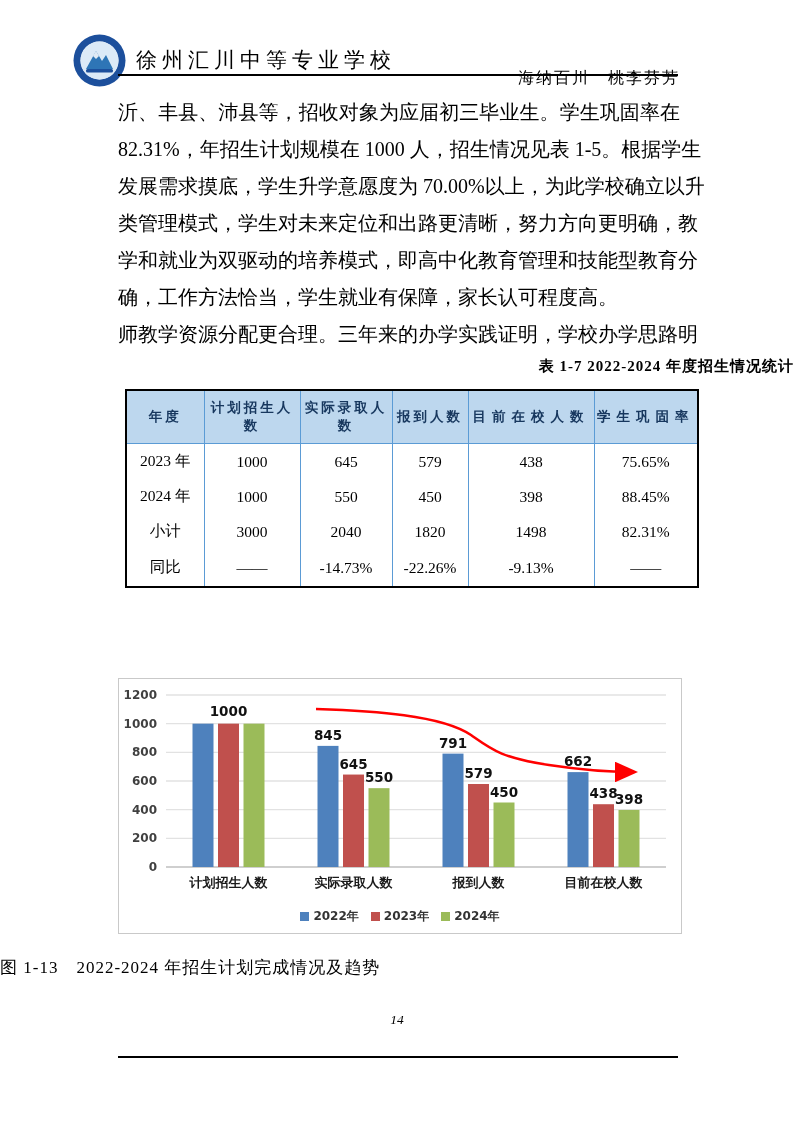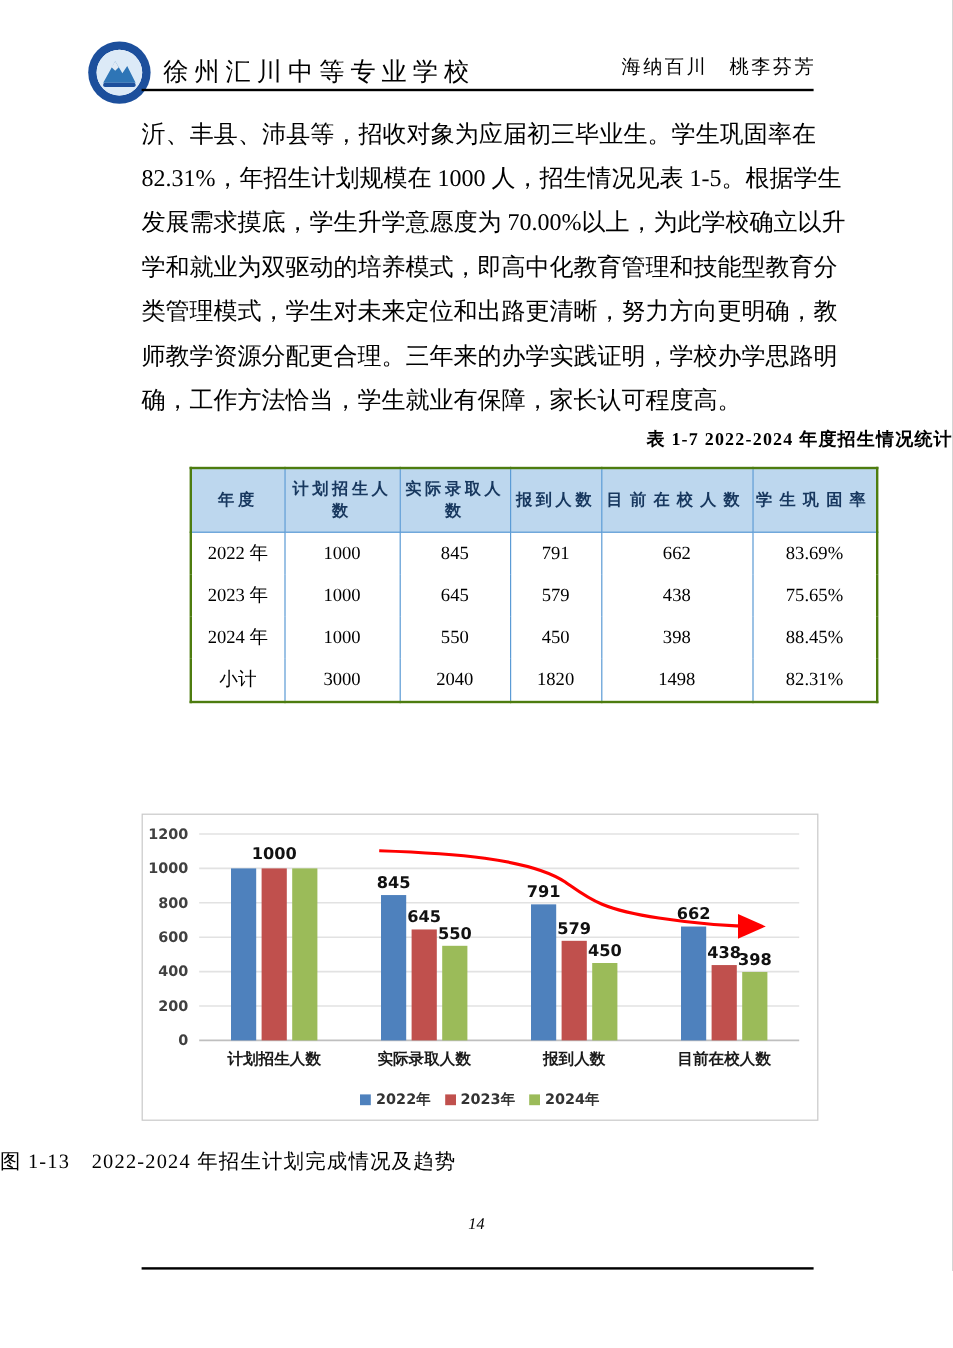--- a/index.html
+++ b/index.html
@@ -3,35 +3,35 @@
 <meta charset="utf-8">
 <style>
   html,body{margin:0;padding:0;background:#888;}
   .page{position:relative;width:794px;height:1123px;margin:0 auto;background:#fff;
         font-family:"Liberation Serif","DejaVu Serif",serif;color:#000;overflow:hidden;}
 
   
   .logo{position:absolute;left:72px;top:33px;width:55px;height:55px;}
   .school-name{position:absolute;left:136px;top:46px;font-size:21px;letter-spacing:5px;
                font-family:"Liberation Serif",serif;}
-  .motto{position:absolute;left:380px;top:46px;width:300px;text-align:right;font-size:16px;
+  .motto{position:absolute;left:380px;top:68px;width:300px;text-align:right;font-size:16px;
          letter-spacing:2px;}
   .header-rule{position:absolute;left:118px;top:74px;width:560px;height:2px;background:#000;}
 
   
   .para{position:absolute;left:118px;top:94px;width:562px;font-size:20px;line-height:37px;}
   .para .pline{text-align:justify;text-align-last:justify;white-space:nowrap;}
   .para .pline.last{text-align-last:left;}
 
   
   .tbl-caption{position:absolute;left:0;top:357px;width:794px;text-align:right;
                font-size:15px;font-weight:bold;letter-spacing:1px;}
   .stat-table{position:absolute;left:125px;top:389px;width:572px;border-collapse:collapse;
               table-layout:fixed;}
-  .stat-table{border:2px solid #4d7c0f;margin-left:33px;}
+  .stat-table{border:2px solid #000000;}
   .stat-table th{background:#BDD7EE;border:1px solid #5B9BD5;border-bottom:1px solid #5B9BD5;
                  height:50px;font-size:13.5px;letter-spacing:3px;color:#17375E;
                  font-family:"Liberation Sans",sans-serif;font-weight:bold;vertical-align:middle;}
   .stat-table th.wide-sp{letter-spacing:6px;}
   .stat-table td{border-left:1px solid #5B9BD5;border-right:1px solid #5B9BD5;
                  border-top:none;border-bottom:none;height:33px;text-align:center;
                  font-size:15.5px;vertical-align:middle;}
 
   
   .chart-box{position:absolute;left:118px;top:678px;width:562px;height:254px;
@@ -66,24 +66,24 @@
     </svg>
   </div>
   <div class="school-name">徐州汇川中等专业学校</div>
   <div class="motto">海纳百川　桃李芬芳</div>
   <div class="header-rule"></div>
 
   <div class="para">
     <div class="pline">沂、丰县、沛县等，招收对象为应届初三毕业生。学生巩固率在</div>
     <div class="pline">82.31%，年招生计划规模在 1000 人，招生情况见表 1-5。根据学生</div>
     <div class="pline">发展需求摸底，学生升学意愿度为 70.00%以上，为此学校确立以升</div>
+    <div class="pline">类管理模式，学生对未来定位和出路更清晰，努力方向更明确，教</div>
     <div class="pline">学和就业为双驱动的培养模式，即高中化教育管理和技能型教育分</div>
-    <div class="pline">类管理模式，学生对未来定位和出路更清晰，努力方向更明确，教</div>
+    <div class="pline last">确，工作方法恰当，学生就业有保障，家长认可程度高。</div>
     <div class="pline">师教学资源分配更合理。三年来的办学实践证明，学校办学思路明</div>
-    <div class="pline last">确，工作方法恰当，学生就业有保障，家长认可程度高。</div>
   </div>
 
   <div class="tbl-caption">表 1-7 2022-2024 年度招生情况统计</div>
   <table class="stat-table">
     <colgroup>
       <col style="width:78px">
         <col style="width:96px">
         <col style="width:92px">
       <col style="width:76px">
         <col style="width:126px">
@@ -94,28 +94,20 @@
         <th>年度</th>
         <th>计划招生人数</th>
         <th>实际录取人数</th>
         <th>报到人数</th>
         <th class="wide-sp">目前在校人数</th>
         <th class="wide-sp">学生巩固率</th>
       </tr>
     </thead>
     <tbody>
       <tr>
-        <td>2022 年</td>
-        <td>1000</td>
-        <td>845</td>
-        <td>791</td>
-        <td>662</td>
-        <td>83.69%</td>
-      </tr>
-      <tr>
         <td>2023 年</td>
         <td>1000</td>
         <td>645</td>
         <td>579</td>
         <td>438</td>
         <td>75.65%</td>
       </tr>
       <tr>
         <td>2024 年</td>
         <td>1000</td>
@@ -124,20 +116,28 @@
         <td>398</td>
         <td>88.45%</td>
       </tr>
       <tr>
         <td>小计</td>
         <td>3000</td>
         <td>2040</td>
         <td>1820</td>
         <td>1498</td>
         <td>82.31%</td>
+      </tr>
+      <tr style="height:38px;">
+        <td>同比</td>
+        <td>——</td>
+        <td>-14.73%</td>
+        <td>-22.26%</td>
+        <td>-9.13%</td>
+        <td>——</td>
       </tr>
     </tbody>
   </table>
 
   <div class="chart-box">
     <svg id="chart-svg" width="560" height="252" viewBox="0 0 560 252">
         <line x1="47" x2="547" y1="188" y2="188" stroke="#BFBFBF" stroke-width="1.3"></line>
         <text x="38" y="192" text-anchor="end" class="ytick">0</text>
         <line x1="47" x2="547" y1="159.33333333333334" y2="159.33333333333334" stroke="#E2E2E2" stroke-width="1.3"></line>
         <text x="38" y="163.33333333333334" text-anchor="end" class="ytick">200</text>

